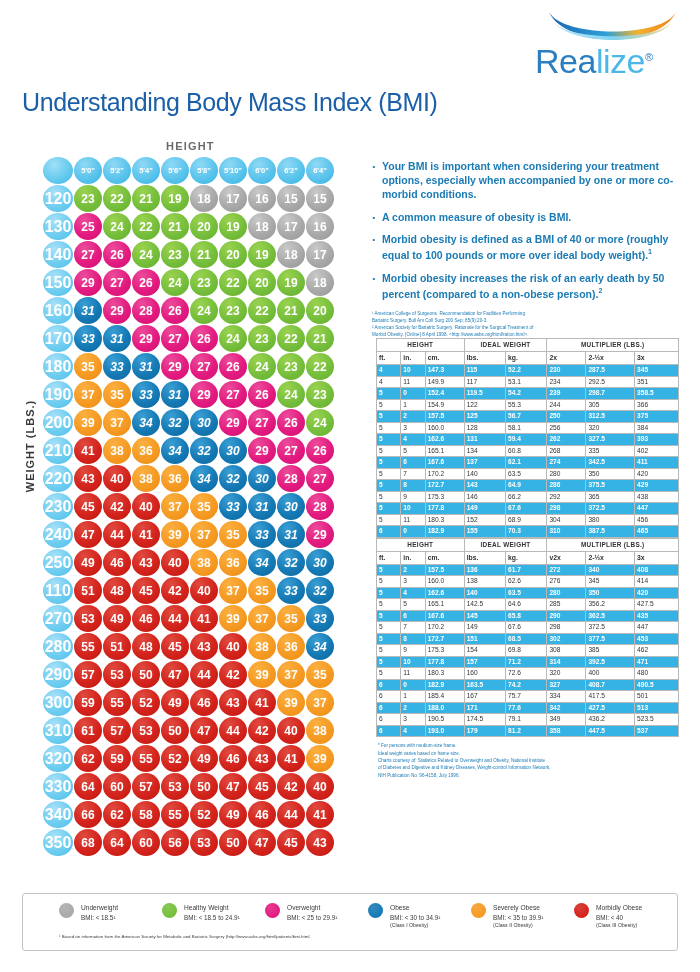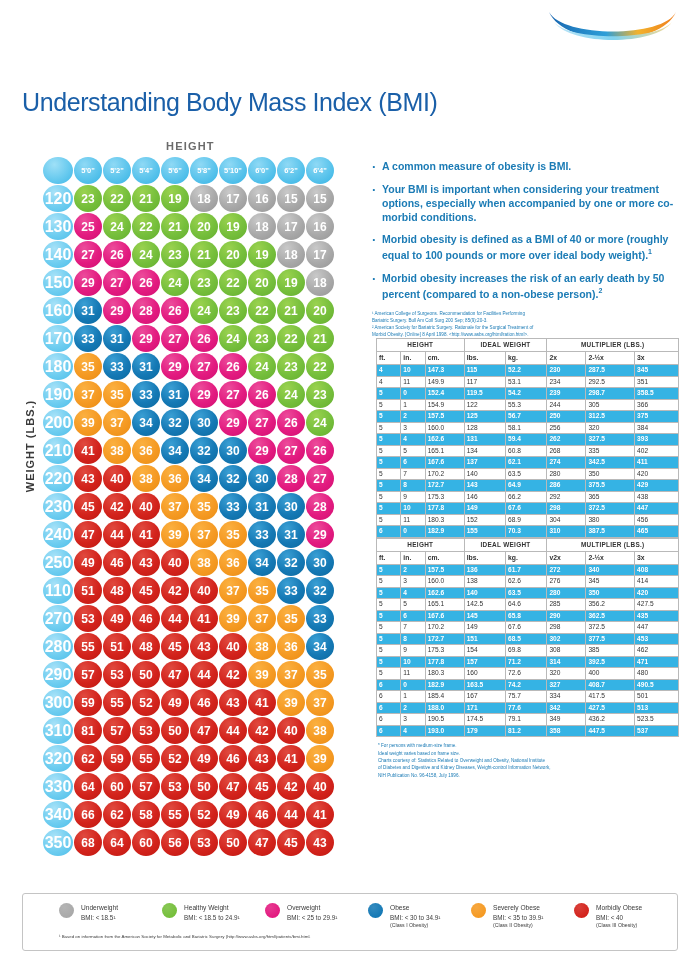--- a/index.html
+++ b/index.html
@@ -61,21 +61,21 @@
     font-size:16px; font-weight:bold; color:#ffffff; line-height:1;
     background:radial-gradient(circle at 38% 28%, #a8e2f8 0%, #6ecdf0 55%, #4bbde9 100%);
   }
   .corner {
     width:30px; height:27px; border-radius:50%;
     background:radial-gradient(circle at 38% 28%, #9fe0f7 0%, #63c8ee 60%, #3fb7e5 100%);
   }
   .c-gray   { background:radial-gradient(circle at 36% 26%, #c9c9c9 0%, #a9a9a9 55%, #959595 100%); }
   .c-green  { background:radial-gradient(circle at 36% 26%, #9ad24f 0%, #76bf3c 55%, #64ae2e 100%); }
   .c-pink   { background:radial-gradient(circle at 36% 26%, #ec4c9b 0%, #e31b80 55%, #d10e72 100%); }
-  .c-blue   { background:radial-gradient(circle at 36% 26%, #3a9fd4 0%, #1579b5 55%, #0a699f 100%); }
+  .c-blue   { background:radial-gradient(circle at 36% 26%, #3a9fd4 0%, #1579b5 55%, #0a699f 100%);font-style:italic; }
   .c-orange { background:radial-gradient(circle at 36% 26%, #fbb040 0%, #f59a23 55%, #ea8c12 100%); }
   .c-red    { background:radial-gradient(circle at 36% 26%, #e04a3f 0%, #d3231c 55%, #bf1810 100%); }
 
   
   #right { position:absolute; top:160px; left:372px; width:312px; }
   ul.bullets { list-style:none; margin:0; padding:0; }
   ul.bullets li {
     position:relative; padding-left:10px; margin-bottom:9px;
     font-size:10.5px; font-weight:bold; color:#1b7bb5; line-height:1.32;
   }
@@ -141,20 +141,21 @@
       </linearGradient>
       <linearGradient id="g2" x1="0" y1="0" x2="1" y2="0">
         <stop offset="0%" stop-color="#bfe6f7"></stop>
         <stop offset="50%" stop-color="#7fd2f0"></stop>
         <stop offset="100%" stop-color="#f7d98f"></stop>
       </linearGradient>
     </defs>
     <path d="M4,4 C20,40 115,40 131,4 C118,30 18,30 4,4 Z" fill="url(#g1)"></path>
     <path d="M9,14 C26,38 110,38 127,14 C112,33 24,33 9,14 Z" fill="url(#g2)"></path>
   </svg>
+  <div class="word"><span>Rea</span><span class="lz">lize</span><span class="reg">®</span></div>
 </div>
 
 <div id="title">Understanding Body Mass Index (BMI)</div>
 
 <div id="grid-wrap">
   <div id="height-label">HEIGHT</div>
   <div id="weight-label">WEIGHT (LBS.)</div>
   <table class="bmi">
     <tbody id="bmi-body">
         <tr>
@@ -795,21 +796,21 @@
           </td>
           <td>
             <div class="cell c-orange">37</div>
           </td>
         </tr>
         <tr>
           <td>
             <div class="wt-cell">310</div>
           </td>
           <td>
-            <div class="cell c-red">81</div>
+            <div class="cell c-red">61</div>
           </td>
           <td>
             <div class="cell c-red">57</div>
           </td>
           <td>
             <div class="cell c-red">53</div>
           </td>
           <td>
             <div class="cell c-red">50</div>
           </td>
@@ -957,22 +958,22 @@
             <div class="cell c-red">43</div>
           </td>
         </tr>
       </tbody>
   </table>
 </div>
 
 <div id="right">
 
   <ul class="bullets" id="bullet-list">
+      <li>Your BMI is important when considering your treatment options, especially when accompanied by one or more co-morbid conditions.</li>
       <li>A common measure of obesity is BMI.</li>
-      <li>Your BMI is important when considering your treatment options, especially when accompanied by one or more co-morbid conditions.</li>
       <li>Morbid obesity is defined as a BMI of 40 or more (roughly equal to 100 pounds or more over ideal body weight).<span class="sup">1</span></li>
       <li>Morbid obesity increases the risk of an early death by 50 percent (compared to a non-obese person).<span class="sup">2</span></li>
     </ul>
 
   <div class="refs" id="refs">
       <div>¹ American College of Surgeons. Recommendation for Facilities Performing</div>
       <div>   Bariatric Surgery. Bull Am Coll Surg 200 Sep; 85(9):20-3.</div>
       <div>² American Society for Bariatric Surgery. Rationale for the Surgical Treatment of</div>
       <div>   Morbid Obesity. [Online] 8 April 1998. &lt;http://www.asbs.org/html/ration.html&gt;.</div>
     </div>

